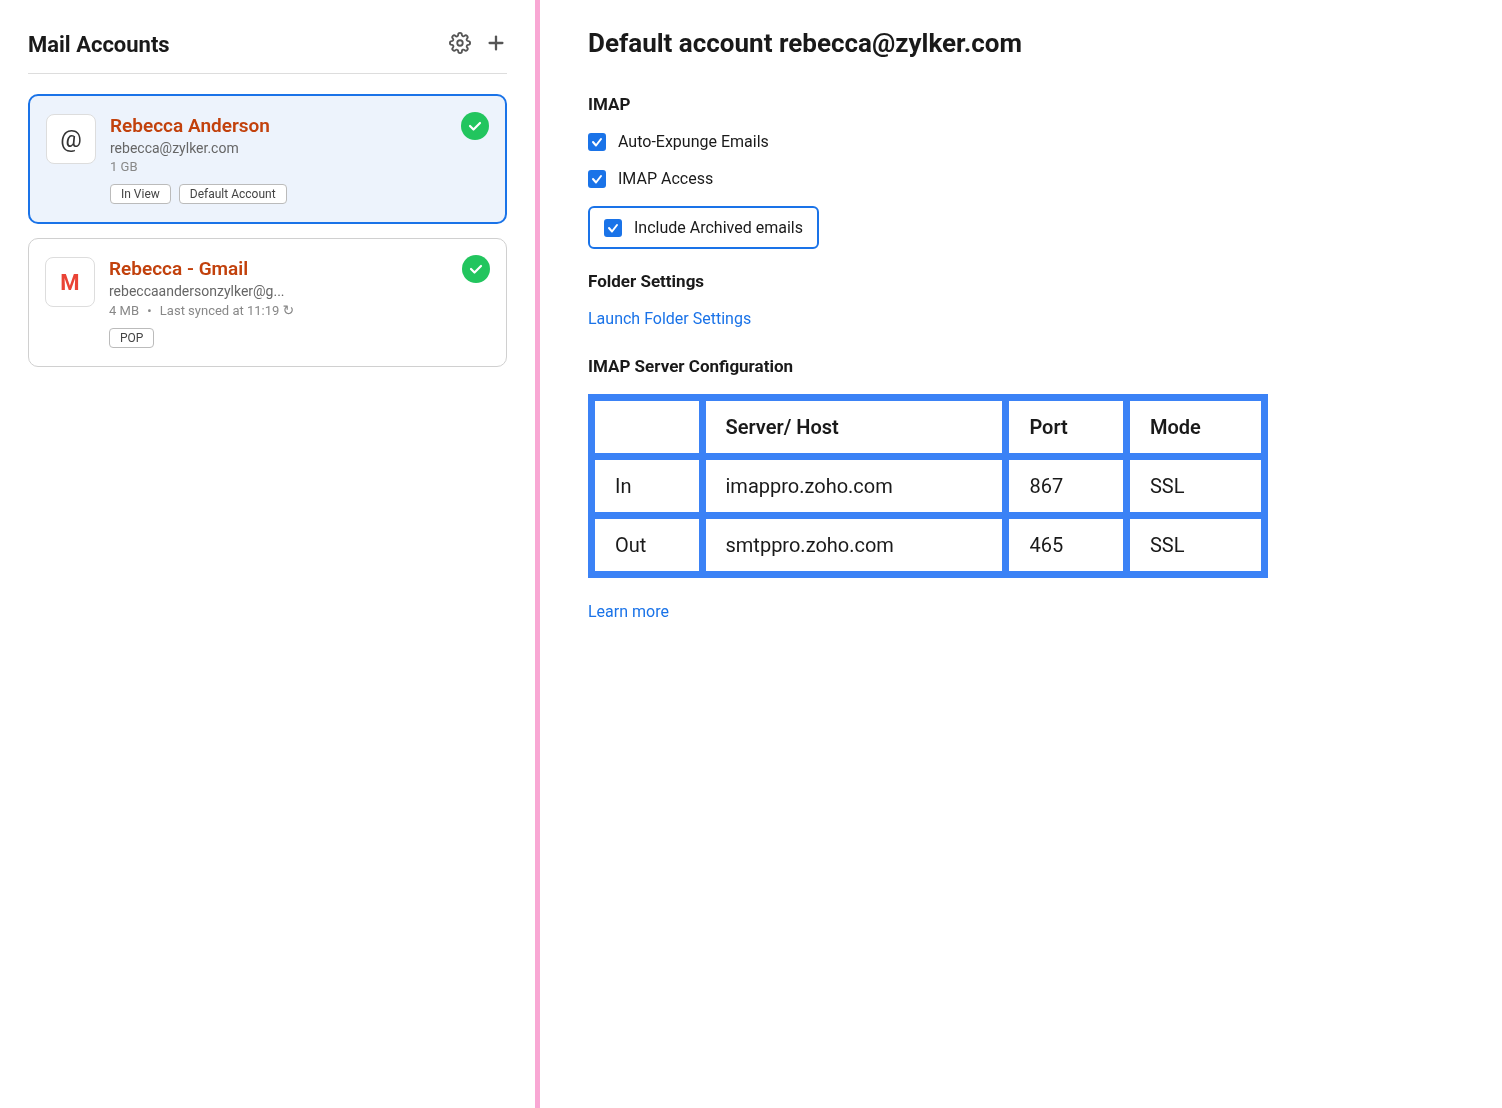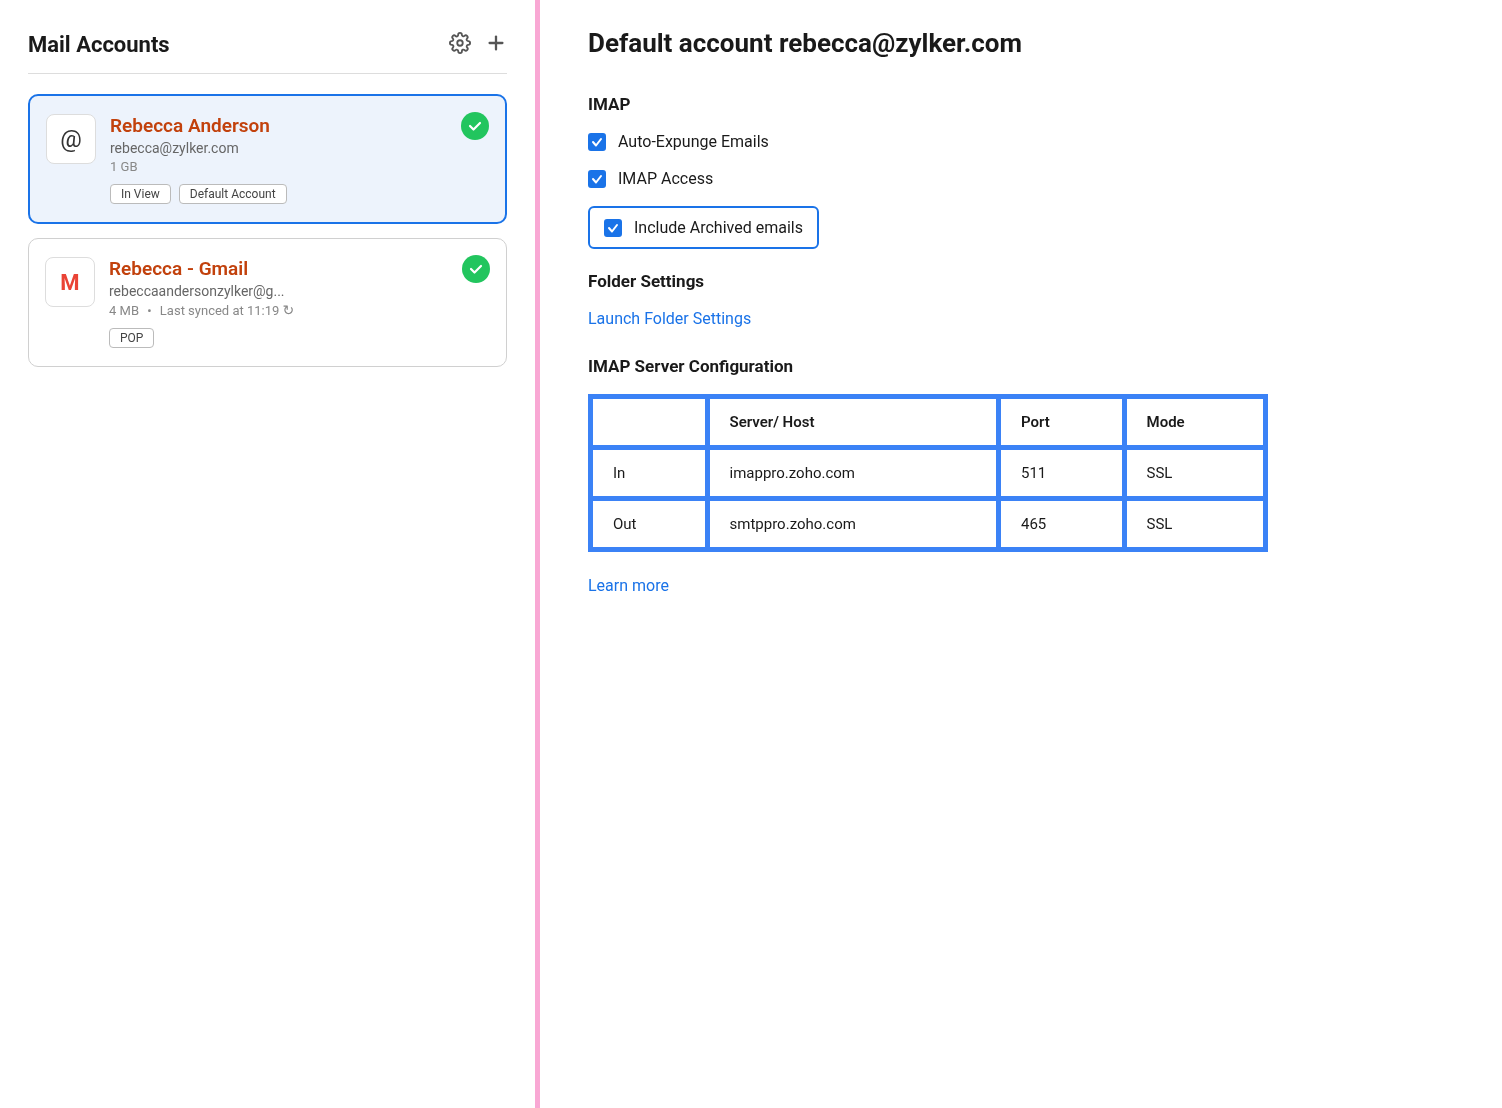--- a/index.html
+++ b/index.html
@@ -229,24 +229,24 @@
 
     
     .server-table {
       border-collapse: collapse;
       width: 680px;
       margin-top: 16px;
       margin-bottom: 24px;
     }
 
     .server-table th, .server-table td {
-      border: 5px solid #3b82f6;
+      border: 7px solid #3b82f6;
       padding: 14px 20px;
       text-align: left;
-      font-size: 15px;
+      font-size: 20px;
     }
 
     .server-table th {
       font-weight: 600;
       background: #fff;
       color: #1a1a1a;
     }
 
     .server-table td {
       color: #1a1a1a;
@@ -380,21 +380,21 @@
           <th></th>
           <th>Server/ Host</th>
           <th>Port</th>
           <th>Mode</th>
         </tr>
       </thead>
       <tbody>
         <tr>
           <td>In</td>
           <td>imappro.zoho.com</td>
-          <td>511</td>
+          <td>867</td>
           <td>SSL</td>
         </tr>
         <tr>
           <td>Out</td>
           <td>smtppro.zoho.com</td>
           <td>465</td>
           <td>SSL</td>
         </tr>
       </tbody>
     </table>

